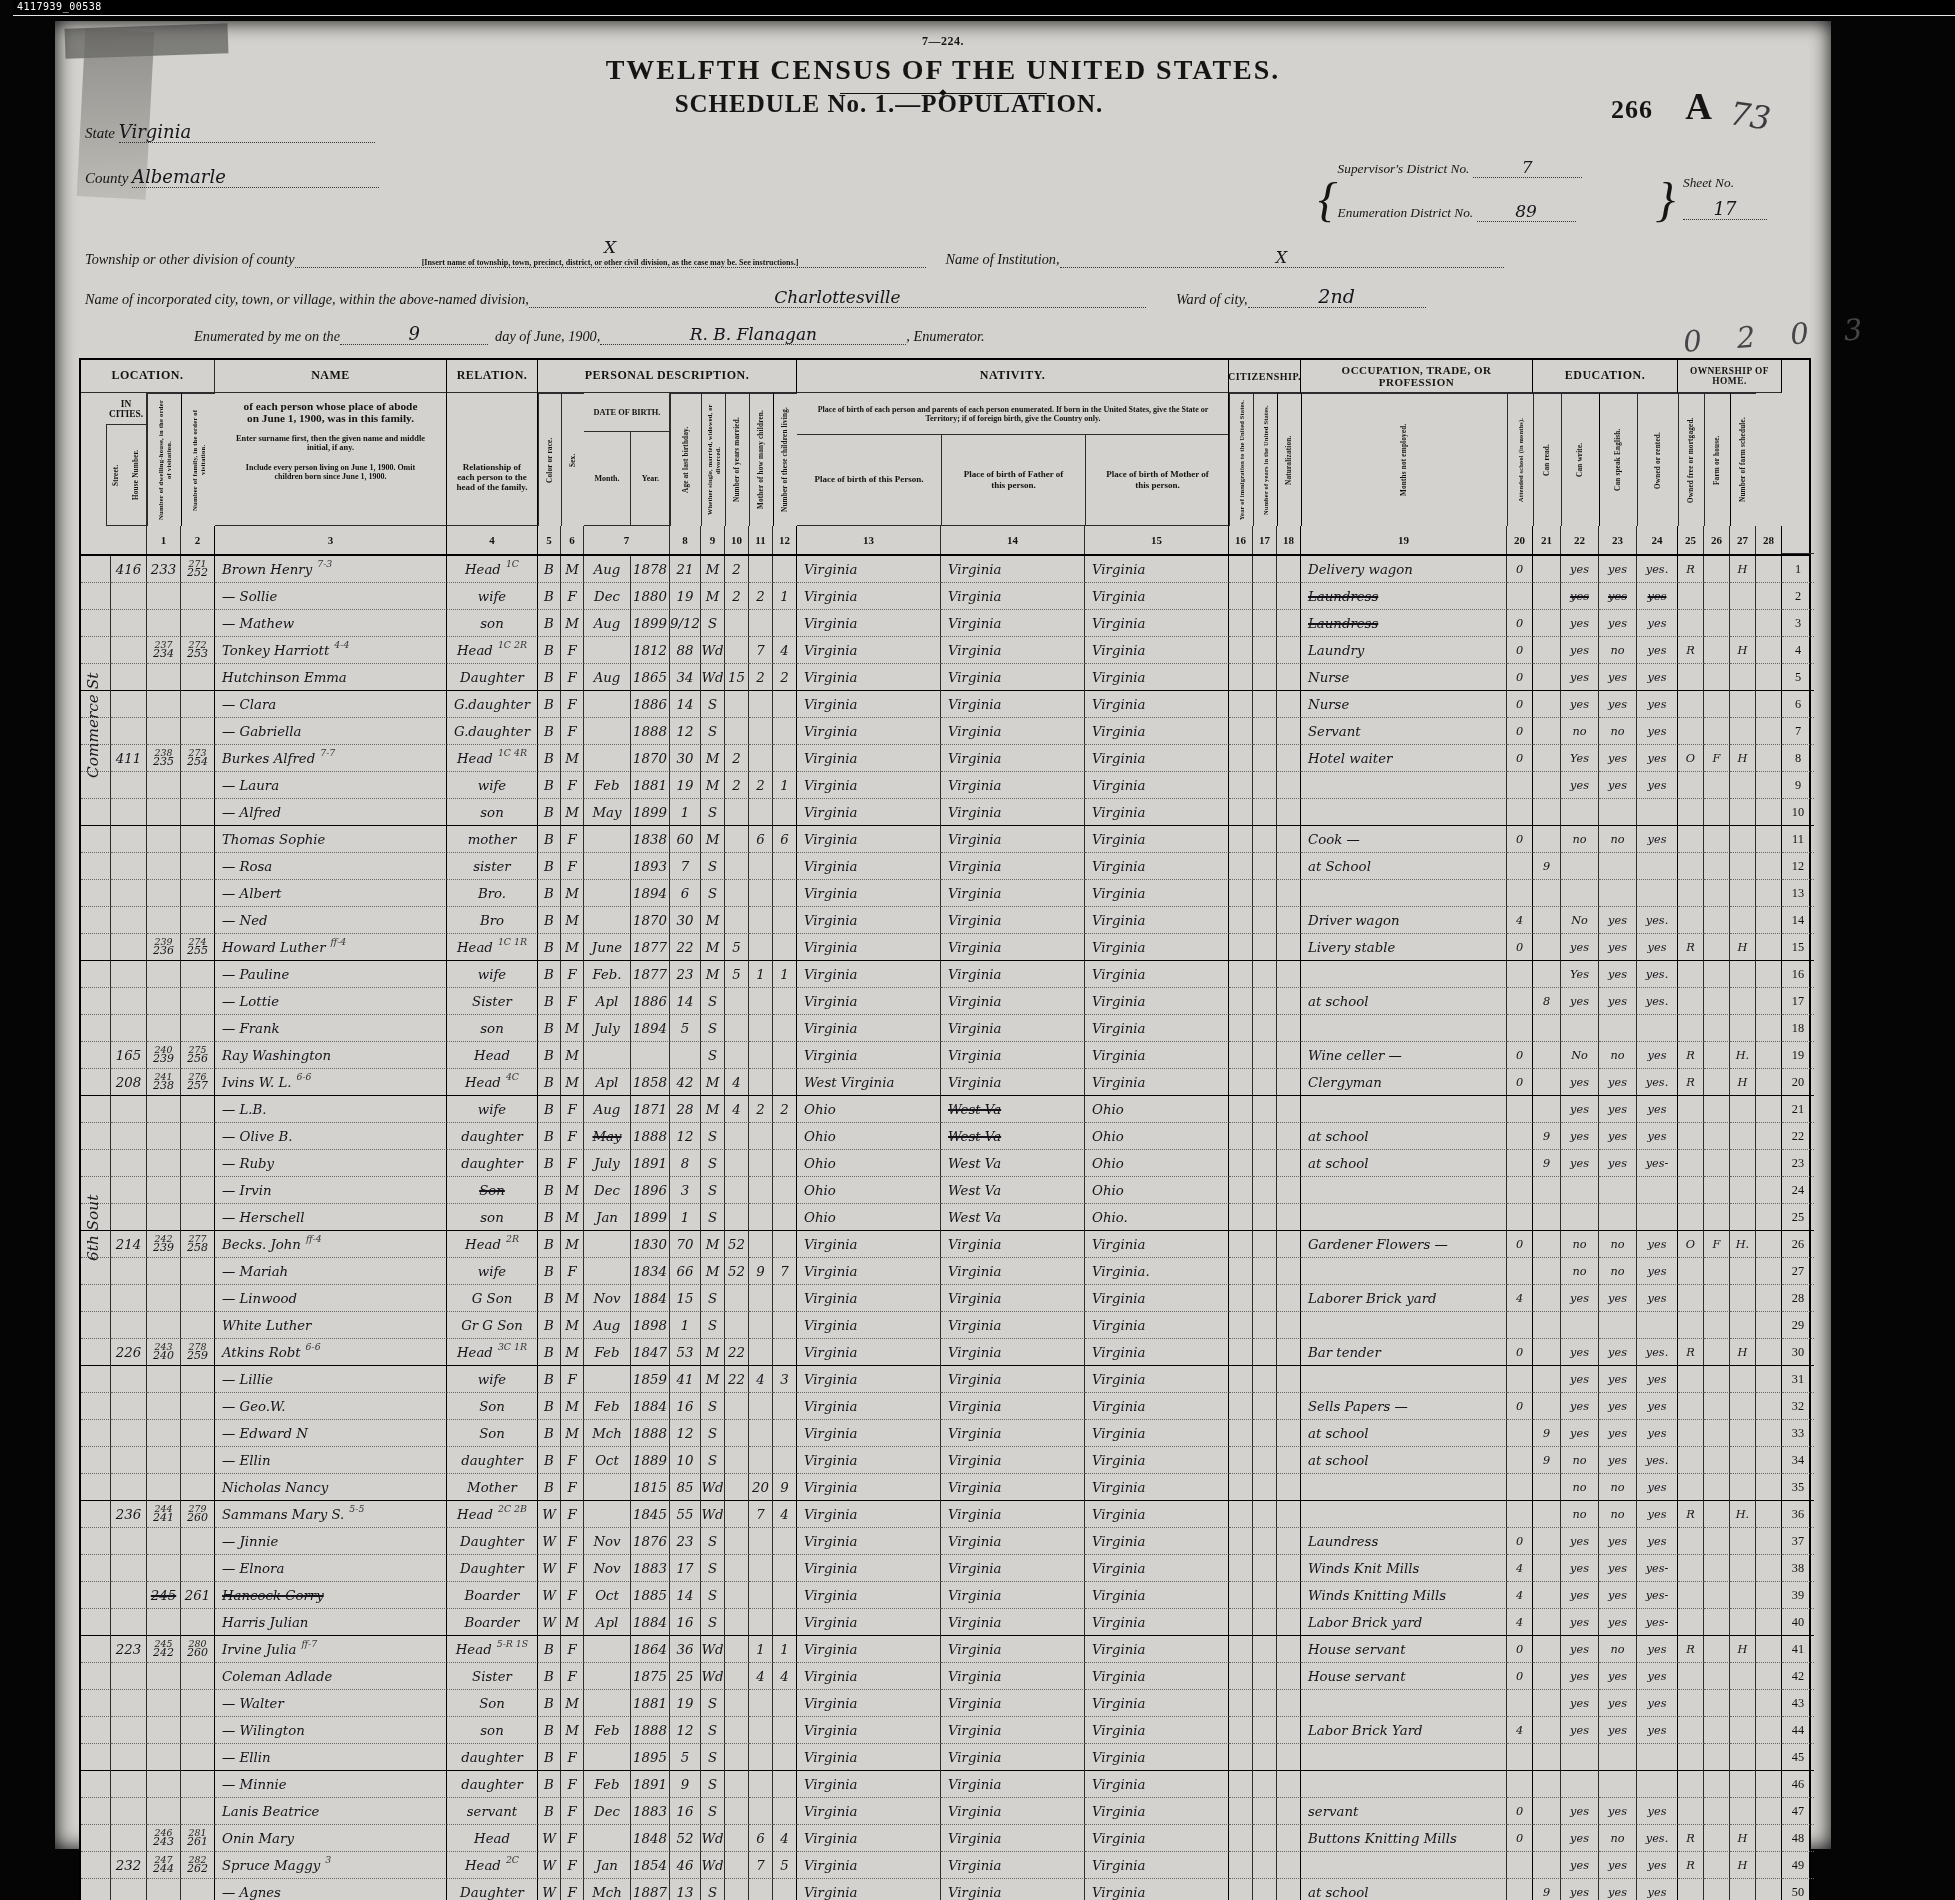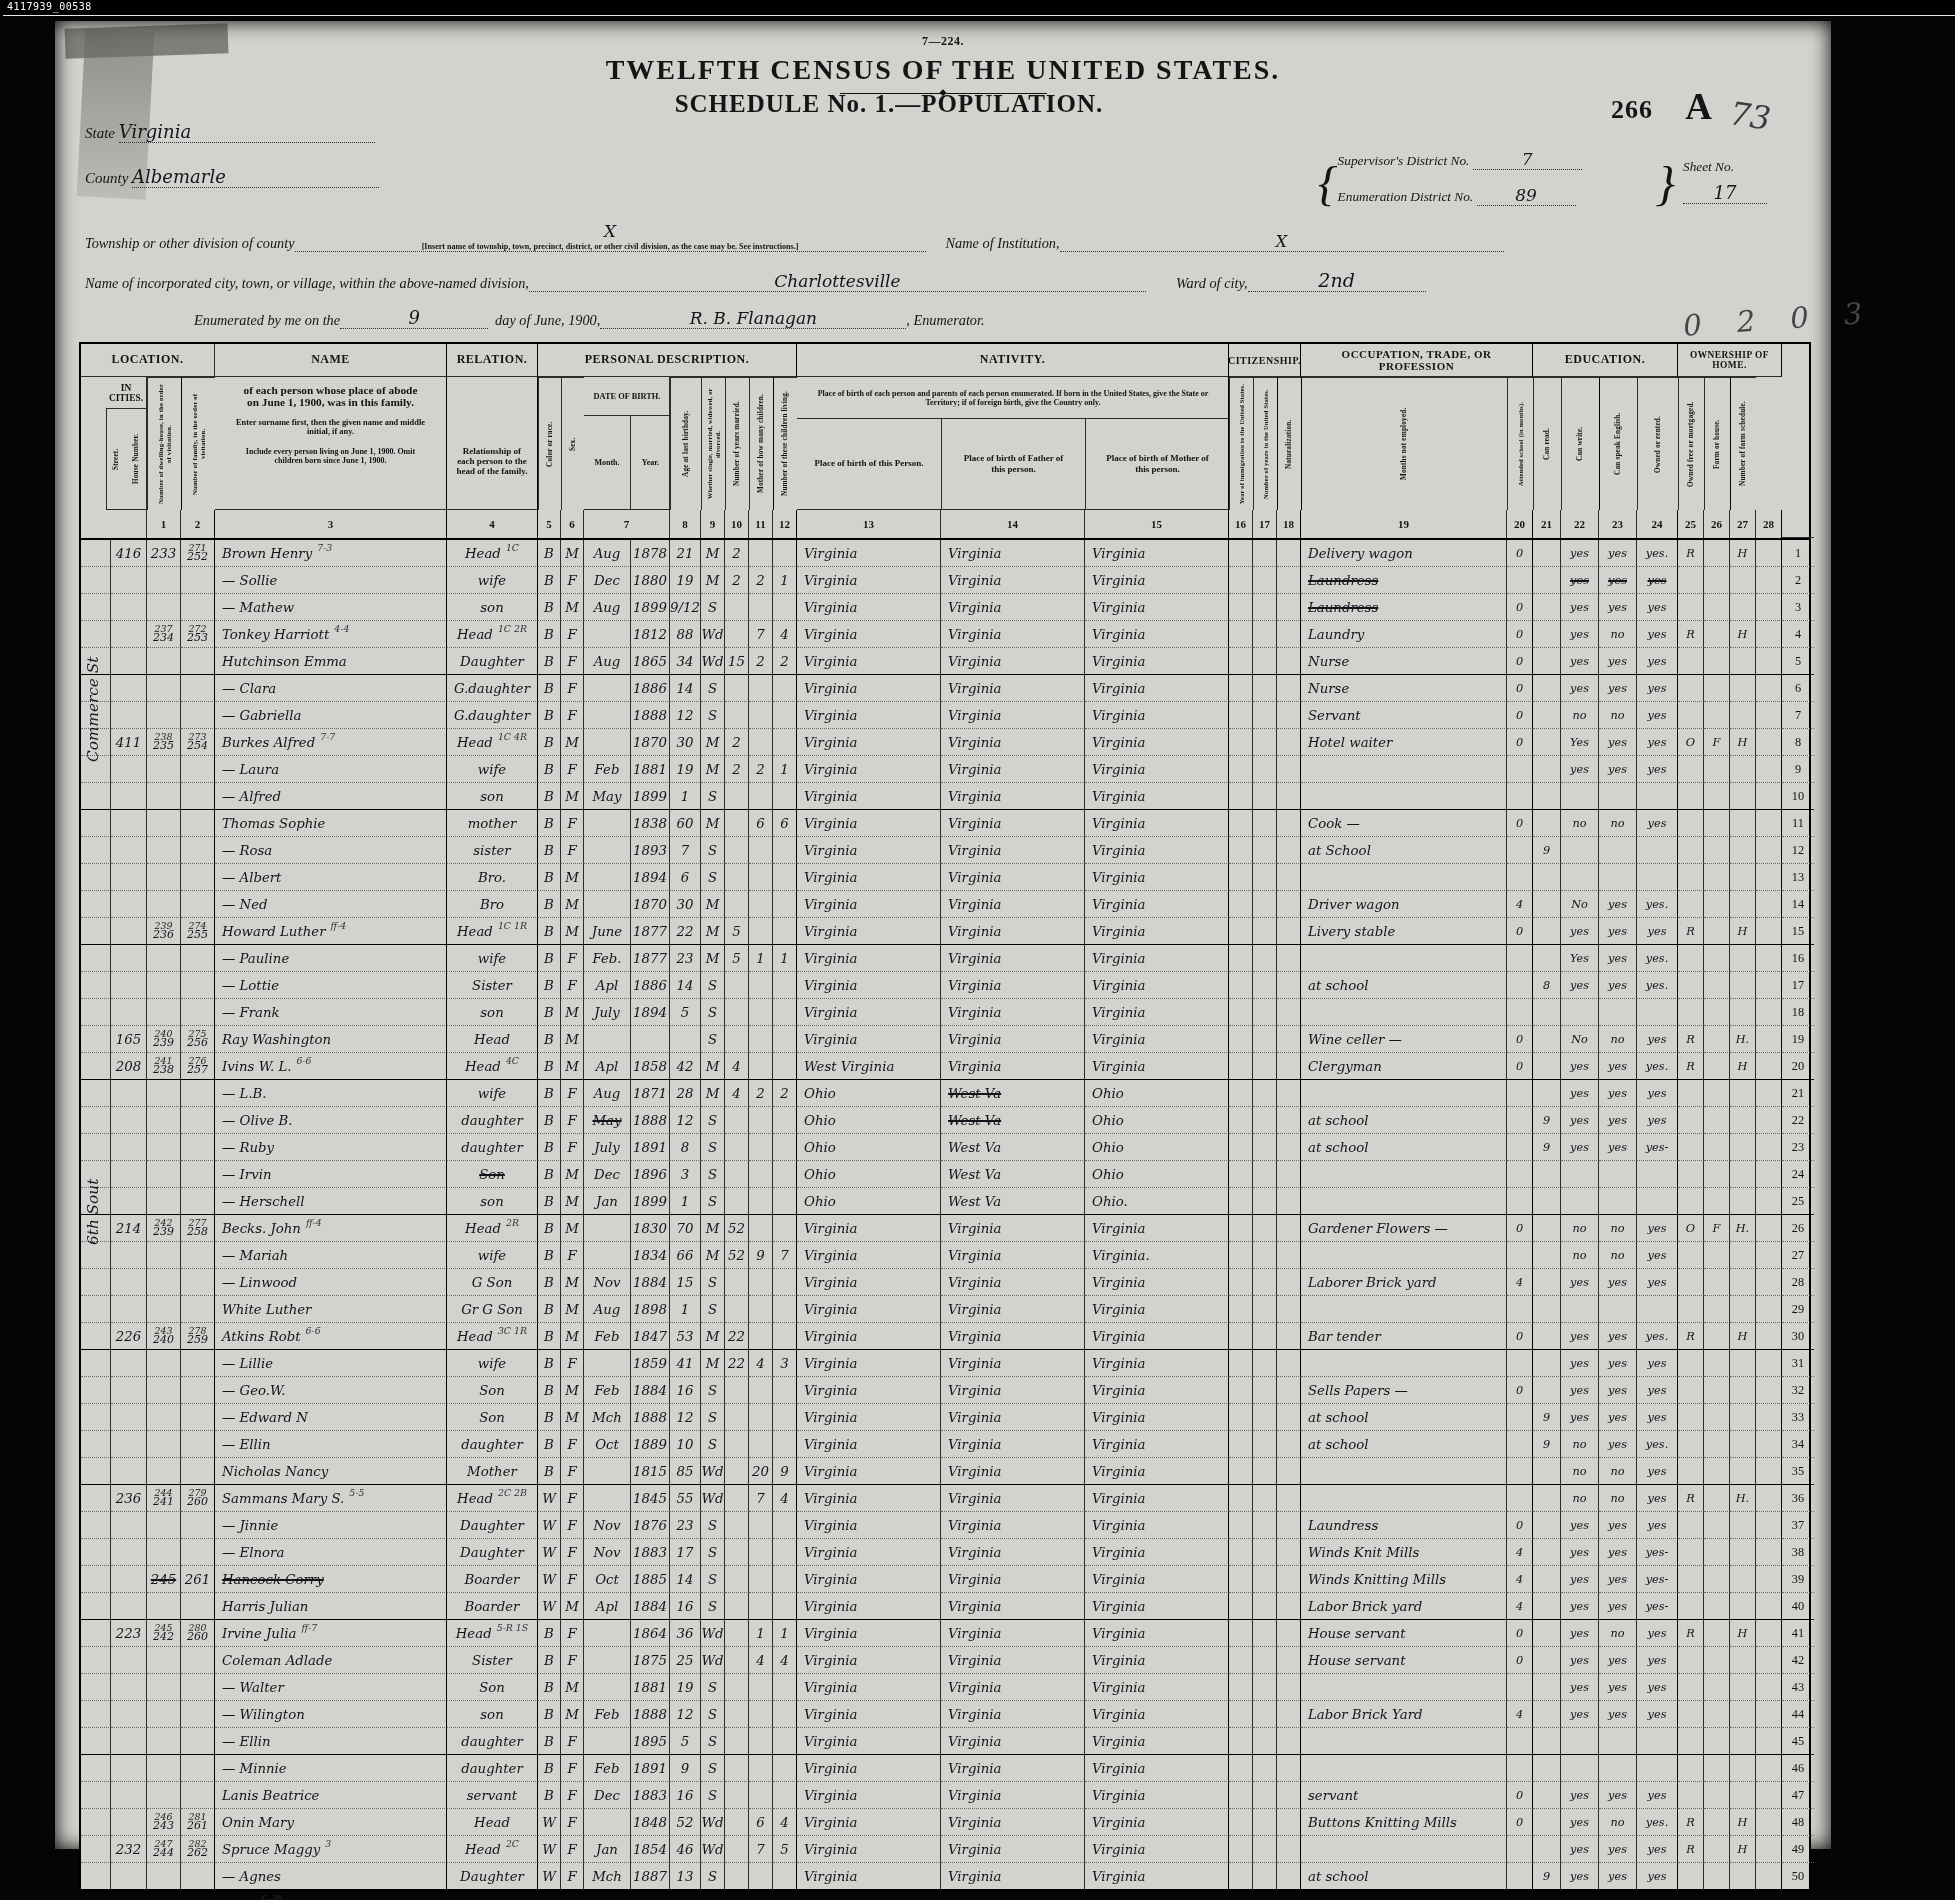--- a/index.html
+++ b/index.html
@@ -1,17 +1,17 @@
 <!DOCTYPE html>
 <html style="font-size:8px"><head>
 <meta charset="utf-8">
 <style>
   html,body{margin:0;padding:0;background:#050505;}
   body{width:1955px;height:1900px;position:relative;overflow:hidden;font-family:"Liberation Serif",serif;}
-  .scanbar{position:absolute;top:0;left:3px;right:0;height:15px;background:#000;border-bottom:1px solid #e8e8e8;}
+  .scanbar{position:absolute;top:0;left:13px;right:0;height:15px;background:#000;border-bottom:1px solid #e8e8e8;}
   .scanid{position:absolute;top:1px;left:4px;color:#fff;font:10px "DejaVu Sans Mono",monospace;letter-spacing:0.5px;}
   .page{position:absolute;top:21px;left:55px;width:1776px;height:1828px;background:#d3d2ce;box-shadow:0 0 20px #000 inset;padding:0;}
   .tape{position:absolute;top:9px;left:26px;width:69px;height:168px;background:linear-gradient(175deg,#62615d,#8b8a85 55%,#b0afa9);opacity:.6;transform:rotate(3deg);}
   .tape2{position:absolute;top:5px;left:10px;width:163px;height:30px;background:#2a2a28;opacity:.5;transform:rotate(-2deg);}
   
   .hdr{position:relative;padding:13px 30px 0 30px;color:#151515;}
   .formno{text-align:center;font-weight:bold;font-size:12px;letter-spacing:0.5px;}
   .title{text-align:center;font-weight:bold;font-size:28px;letter-spacing:2px;margin-top:5px;}
   .rule{width:207px;margin:7px auto 3px auto;border-top:1.5px solid #111;position:relative;height:0;}
   .rule:after{content:"◆";position:absolute;top:-7px;left:50%;transform:translateX(-50%);font-size:9px;color:#111;}
@@ -23,21 +23,21 @@
   .brace{font-size:49px;font-weight:normal;line-height:0.9;}
   .hcenter{flex:1;text-align:center;}
   .schedule{font-weight:bold;font-size:25px;letter-spacing:1px;margin-top:13px;}
   .hright{width:483px;position:relative;padding-top:20px;}
   .stamp{position:absolute;right:148px;top:18px;font-weight:bold;font-size:26px;letter-spacing:1px;}
   .bigA{position:absolute;right:89px;top:8px;font-weight:bold;font-size:37px;}
   .pencil{font-family:"DejaVu Serif",serif;font-style:italic;color:#3c3c40;}
   .p73{position:absolute;right:30px;top:20px;font-size:32px;transform:rotate(8deg);}
   .sdline{display:flex;align-items:flex-end;font-style:italic;font-size:13.3px;margin-top:37px;}
   .sdlines{flex:1;}
-  .sdl{margin-top:15px;white-space:nowrap;}
+  .sdl{margin-top:23px;white-space:nowrap;}
   .sheetbox{width:118px;font-style:italic;font-size:13.3px;padding-left:8px;padding-bottom:2px;}
   .tline{display:flex;align-items:flex-end;font-style:italic;font-size:14.3px;margin-top:15px;padding:0 0px;}
   .dot{border-bottom:1px dotted #333;flex:1;text-align:center;}
   .insnote{text-align:center;font-style:normal;font-weight:bold;font-size:8.1px;margin-top:1px;}
   .cityline{display:flex;align-items:flex-end;font-style:italic;font-size:14.3px;margin-top:17px;}
   .enumline{display:flex;align-items:flex-end;font-style:italic;font-size:14.3px;margin-top:15px;padding:0 109px;position:relative;}
   .serial{position:absolute;right:-74px;top:-5px;font-size:29px;letter-spacing:13px;transform:rotate(-4deg);color:#46464a;}
   
   .tbl{margin:13px 20px 0 24px;border:2px solid #000;background:#d3d2ce;}
   .thead,.tbody{display:grid;grid-template-columns:30px 36px 34px 34px 232px 91px 23px 23px 47px 39px 31px 24px 24px 24px 24px 144px 144px 144px 24px 24px 24px 206px 26px 28px 38px 38px 41px 26px 26px 26px 26px 32px;}

